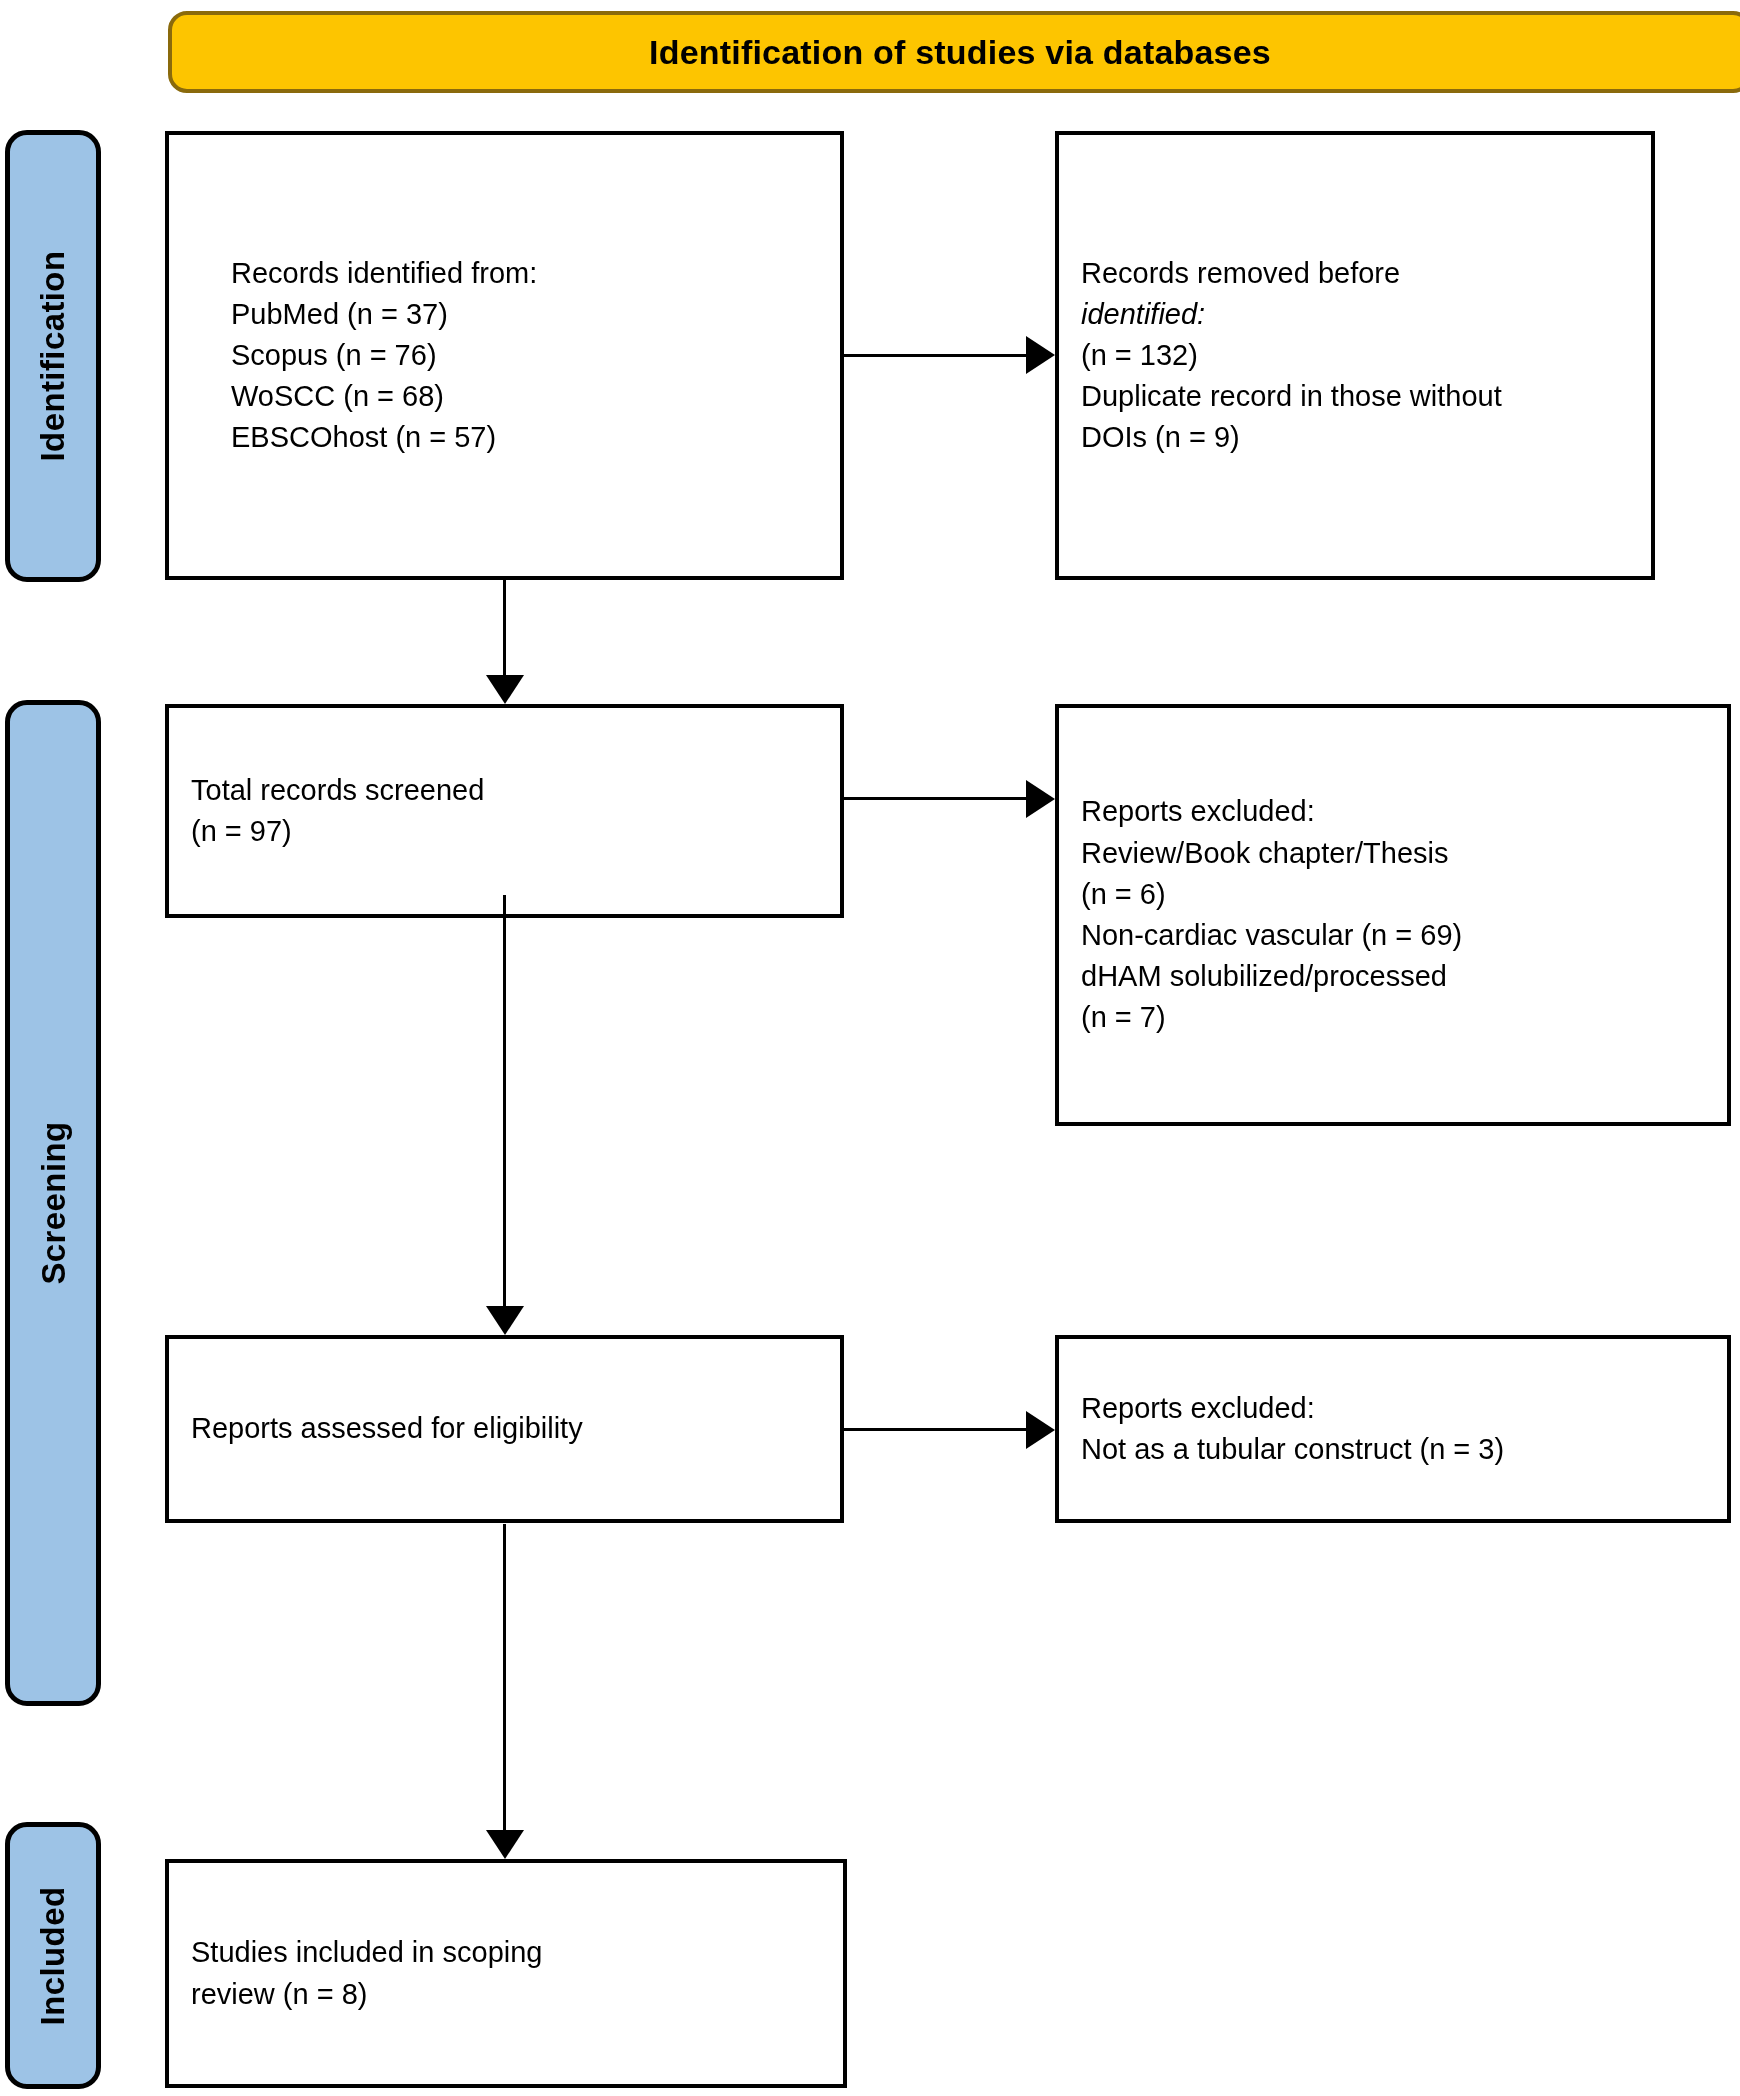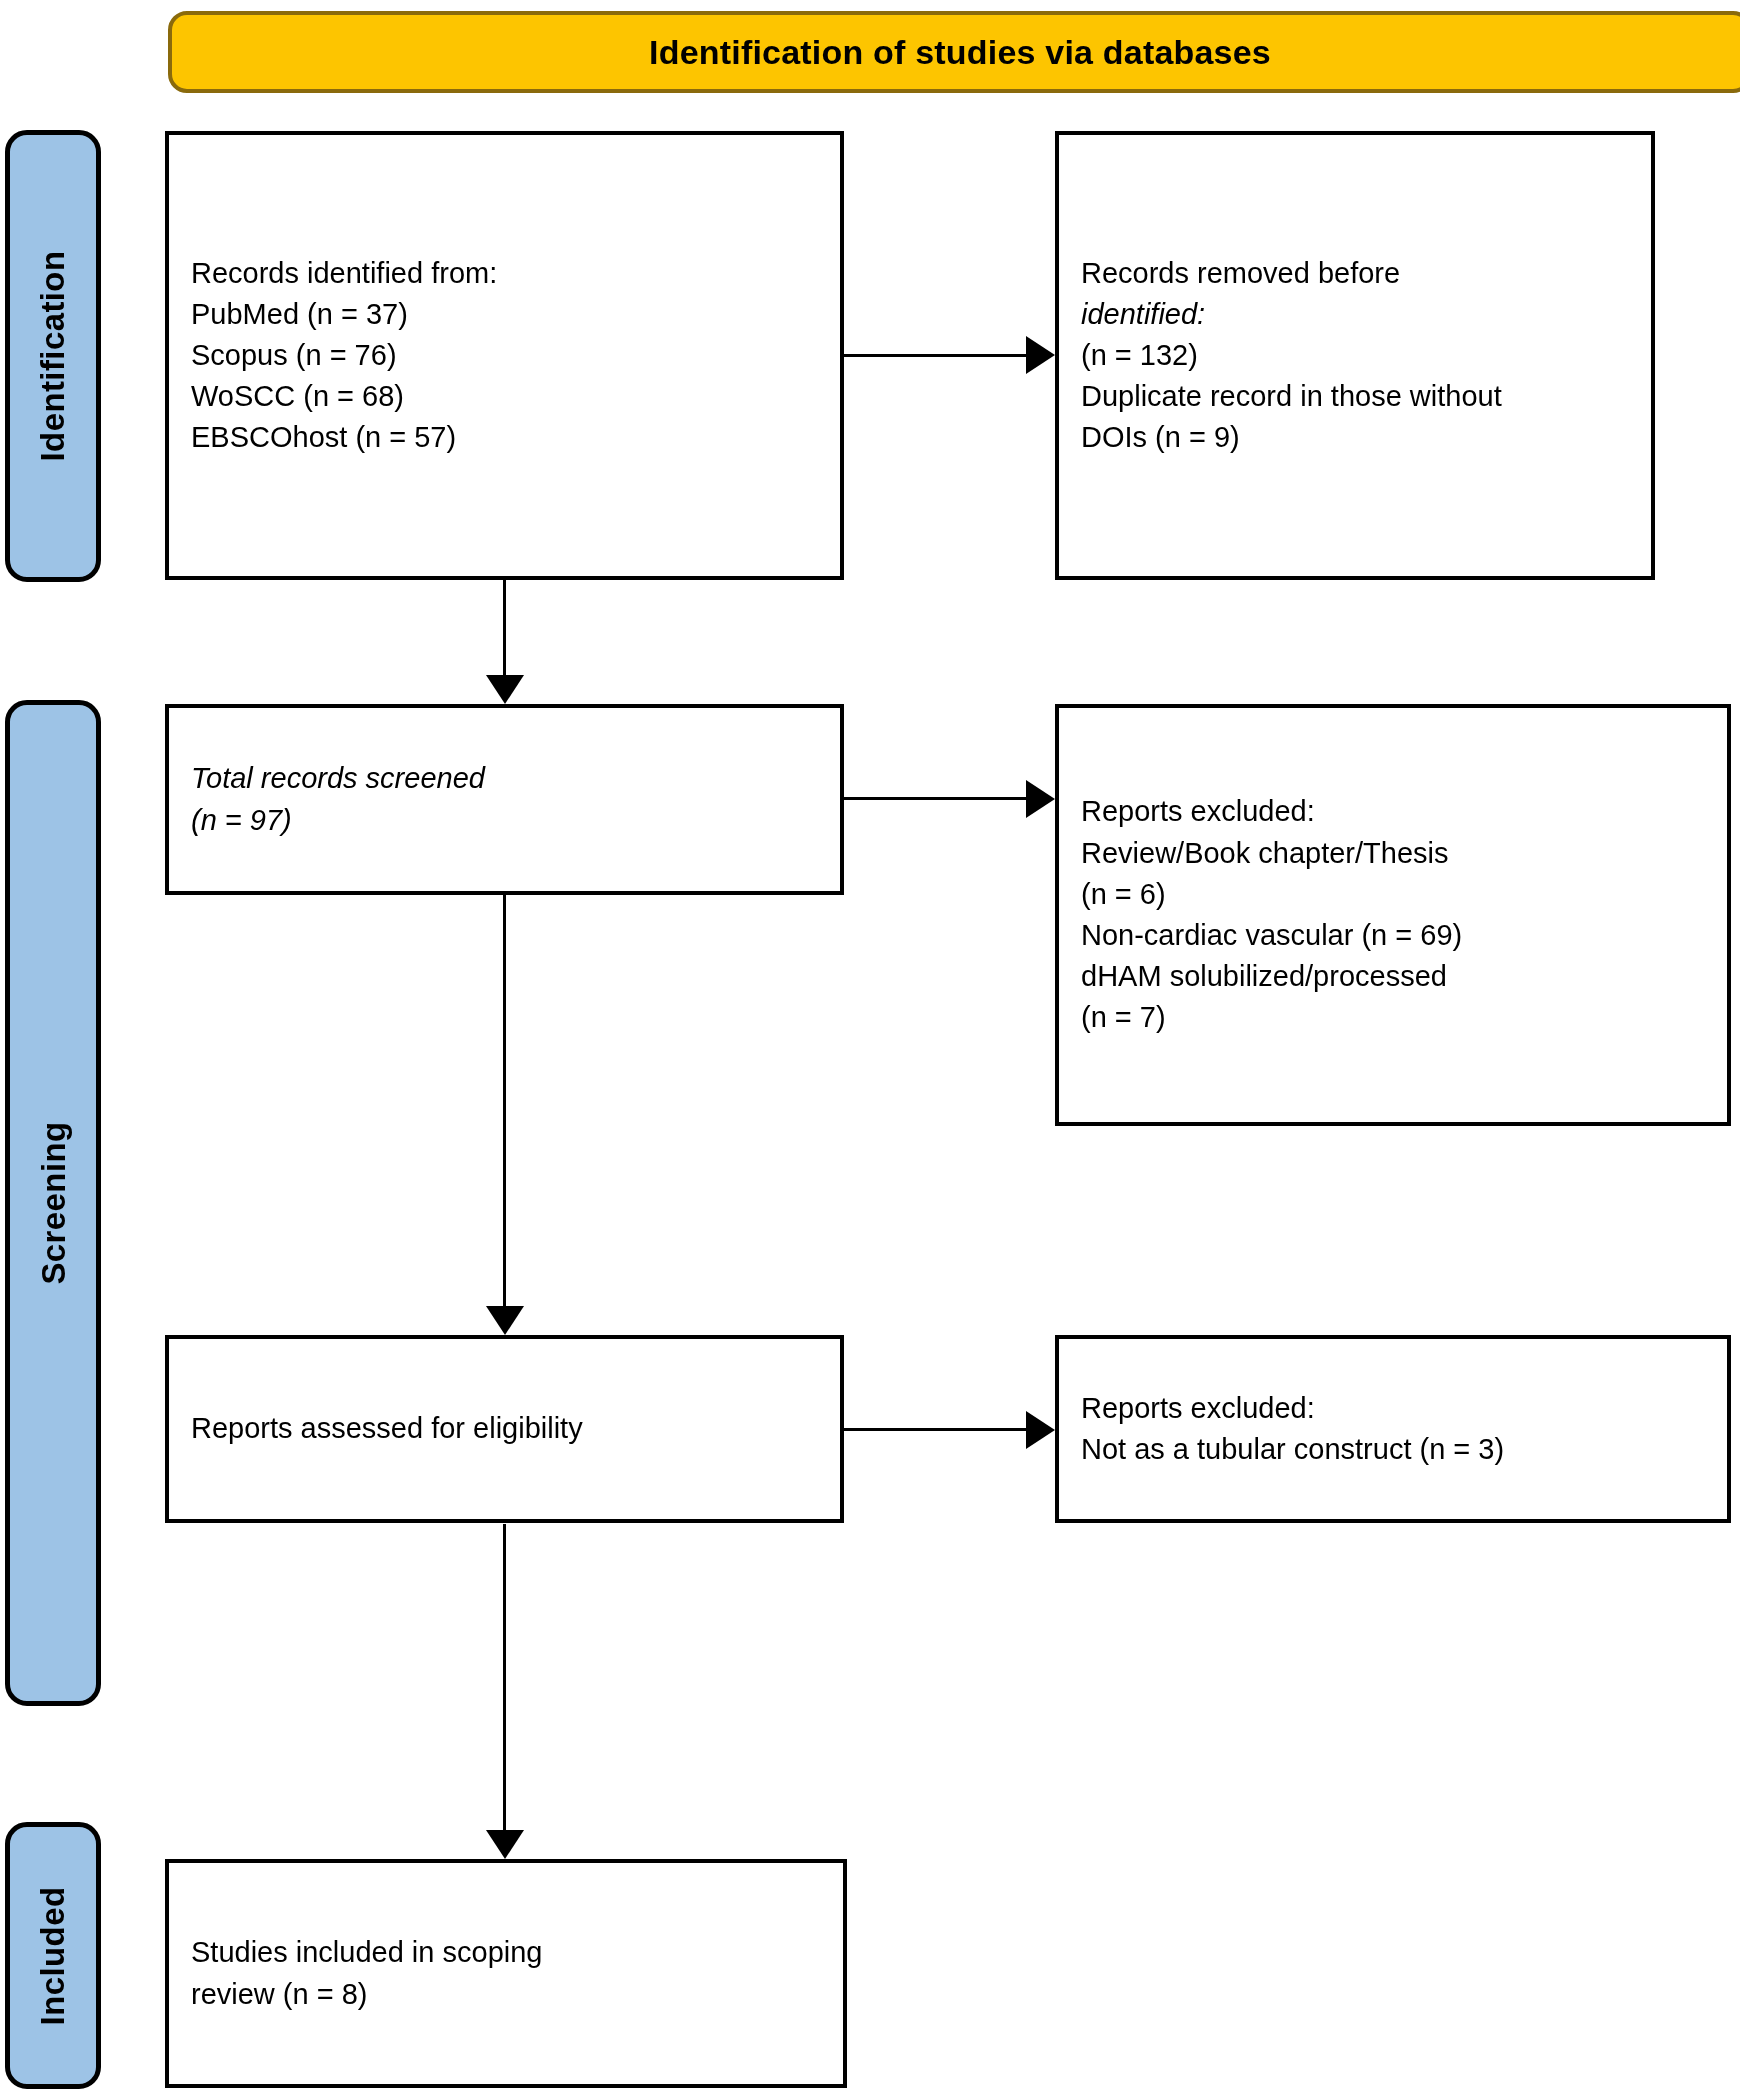--- a/index.html
+++ b/index.html
@@ -75,23 +75,23 @@
     align-items: center;
   }
   .box .box-text {
     padding: 0 22px;
     font-size: 29px;
     line-height: 1.42;
     color: #000000;
   }
   .box .box-text .ital { font-style: italic; }
 
-  #box-identified      { left: 165px;  top: 131px;  width: 679px;  height: 449px; }
+  #box-identified      { left: 165px;  top: 131px;  width: 679px;  height: 449px; padding-left: 40px; }
   #box-removed         { left: 1055px; top: 131px;  width: 600px;  height: 449px; }
-  #box-screened        { left: 165px;  top: 704px;  width: 679px;  height: 191px; font-style: italic; }
+  #box-screened        { left: 165px;  top: 704px;  width: 679px;  height: 214px; }
   #box-excluded-screen { left: 1055px; top: 704px;  width: 676px;  height: 422px; }
   #box-eligibility     { left: 165px;  top: 1335px; width: 679px;  height: 188px; }
   #box-excluded-elig   { left: 1055px; top: 1335px; width: 676px;  height: 188px; }
   #box-included        { left: 165px;  top: 1859px; width: 682px;  height: 229px; }
 
   
   .connector { position: absolute; }
   .v-line {
     position: absolute;
     width: 3.4px;

